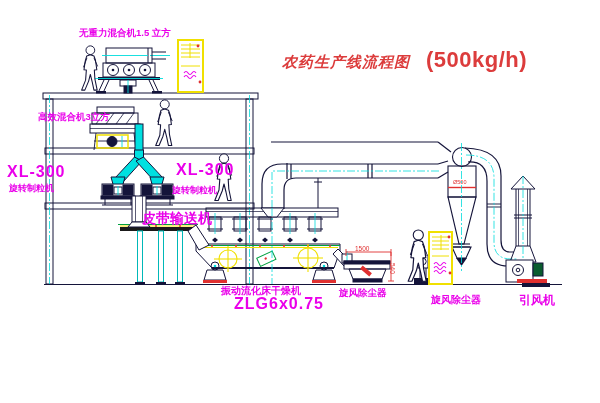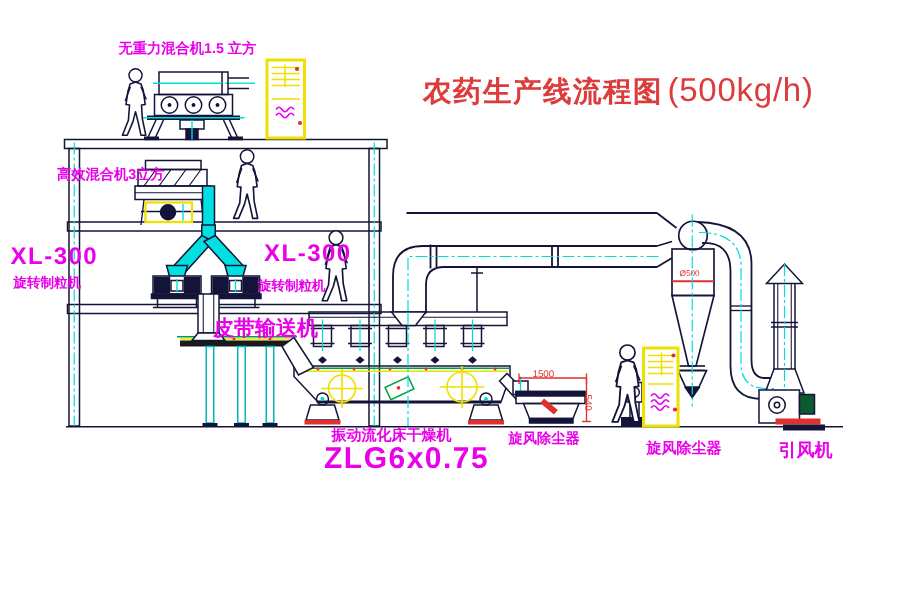--- a/index.html
+++ b/index.html
@@ -10,22 +10,22 @@
   .canvas svg{position:absolute;left:0;top:0;}
   .lbl{
     position:absolute;color:#ea00ea;font-weight:bold;line-height:1;
     white-space:nowrap;letter-spacing:0;
   }
   .model{font-weight:bold;letter-spacing:1px;}
   .title{
     position:absolute;left:282px;top:47px;color:#dc3c3c;
     display:flex;align-items:baseline;white-space:nowrap;
   }
-  .title .t-cn{font-size:19px;font-weight:bold;letter-spacing:1px;}
-  .title .t-cap{font-size:22px;font-weight:400;letter-spacing:0.5px;margin-left:3px;}
+  .title .t-cn{font-size:15px;font-weight:bold;letter-spacing:1px;font-style:italic;}
+  .title .t-cap{font-size:22px;font-weight:700;letter-spacing:0.5px;margin-left:16px;}
 </style>
 </head>
 <body>
 
 <div class="canvas">
 
 <svg width="600" height="403" viewBox="0 0 600 403" xmlns="http://www.w3.org/2000/svg" xmlns:xlink="http://www.w3.org/1999/xlink">
   <defs>
     <g id="person-shape">
       <circle cx="13" cy="5.5" r="4.6" fill="#fff" stroke="#14143a" stroke-width="1"></circle>
@@ -366,20 +366,20 @@
 
 <div class="lbl model" style="left:7px;top:164px;font-size:16px;">XL-300</div>
 <div class="lbl" style="left:9px;top:184px;font-size:9px;">旋转制粒机</div>
 
 <div class="lbl model" style="left:176px;top:162px;font-size:16px;">XL-300</div>
 <div class="lbl" style="left:172px;top:186px;font-size:9px;">旋转制粒机</div>
 
 <div class="lbl" style="left:142px;top:211px;font-size:14px;">皮带输送机</div>
 
 <div class="lbl" style="left:221px;top:286px;font-size:10px;">振动流化床干燥机</div>
-<div class="lbl model" style="left:216px;top:296px;font-size:20px;text-align:right;">ZLG6x0.75</div>
+<div class="lbl model" style="left:234px;top:296px;font-size:16px;text-align:right;">ZLG6x0.75</div>
 
 <div class="lbl" style="left:339px;top:288px;font-size:9.5px;">旋风除尘器</div>
 
 <div class="lbl" style="left:431px;top:295px;font-size:10px;text-align:right;">旋风除尘器</div>
 <div class="lbl" style="left:519px;top:294px;font-size:12px;">引风机</div>
 
 </div>
 
 </body></html>

